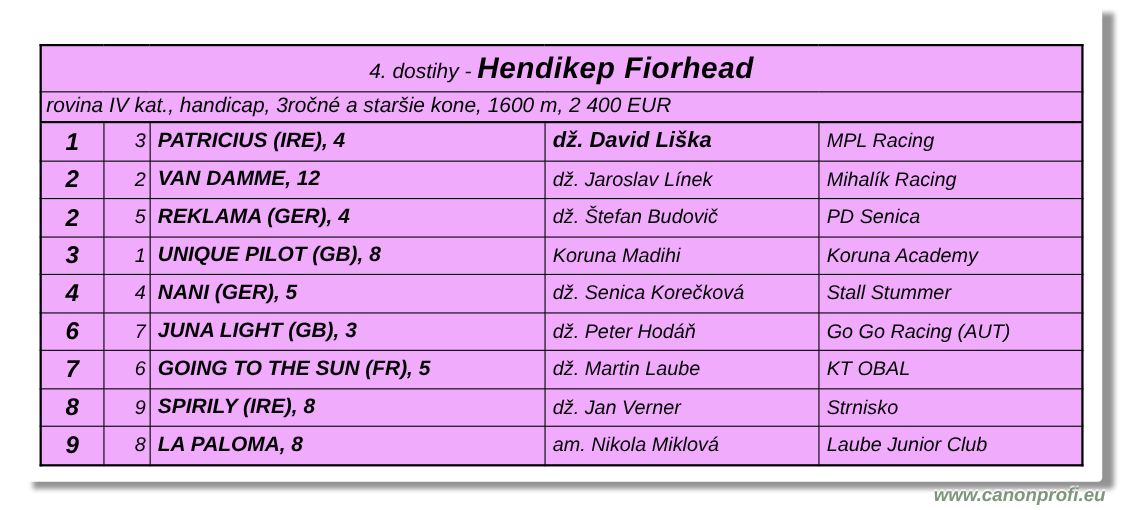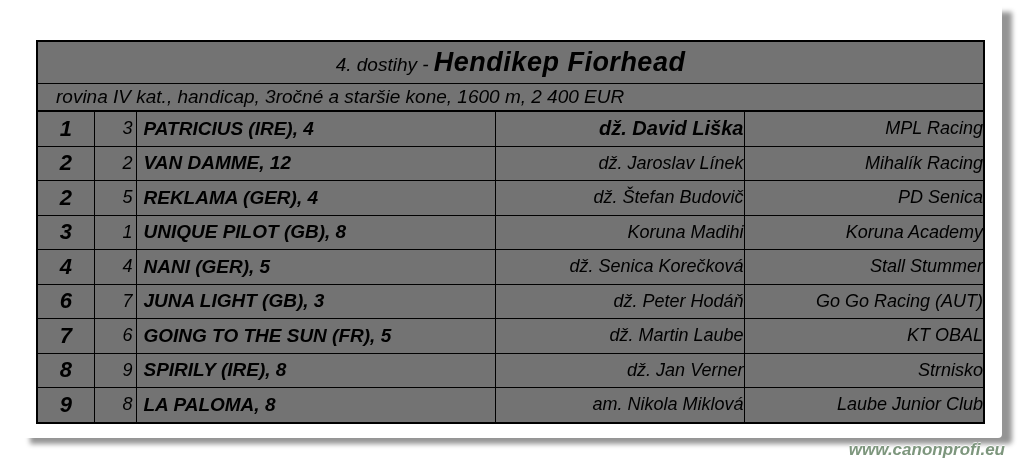--- a/index.html
+++ b/index.html
@@ -27,21 +27,21 @@
     box-shadow: 10px 6px 5px rgba(0, 0, 0, 0.42);
     border-radius: 0 0 4px 0;
   }
   table.race-table {
     position: absolute;
     left: 36px;
     top: 40px;
     width: 947px;
     border-collapse: collapse;
     table-layout: fixed;
-    background: #737373;
+    background: #f0abfc;
     border: 2px solid #000000;
   }
   .race-table td {
     border: 1px solid #000000;
     padding: 0;
     white-space: nowrap;
     overflow: hidden;
     vertical-align: middle;
   }
   
@@ -55,21 +55,21 @@
     font-weight: normal;
   }
   .title-main {
     font-size: 27px;
     font-weight: bold;
     letter-spacing: 0.5px;
   }
   td.subtitle-cell {
     height: 26px;
     font-size: 19px;
-    padding-left: 18px;
+    padding-left: 4px;
     border-bottom: 2px solid #000000;
   }
   
   .race-table tr.data-row td { height: 33.5px; }
   td.pos-cell {
     font-size: 22px;
     font-weight: bold;
     text-align: center;
   }
   td.nr-cell {
@@ -78,21 +78,21 @@
     padding-right: 3px;
   }
   td.horse-cell {
     font-size: 19px;
     font-weight: bold;
     padding-left: 7px;
     font-style: italic;
   }
   td.jockey-cell, td.trainer-cell {
     font-size: 18px;
-    text-align: right;
+    padding-left: 7px;
   }
   tr.winner-row td.jockey-cell {
     font-weight: bold;
     font-size: 20px;
   }
   .watermark {
     position: absolute;
     right: 19px;
     bottom: 4px;
     font-size: 17px;

